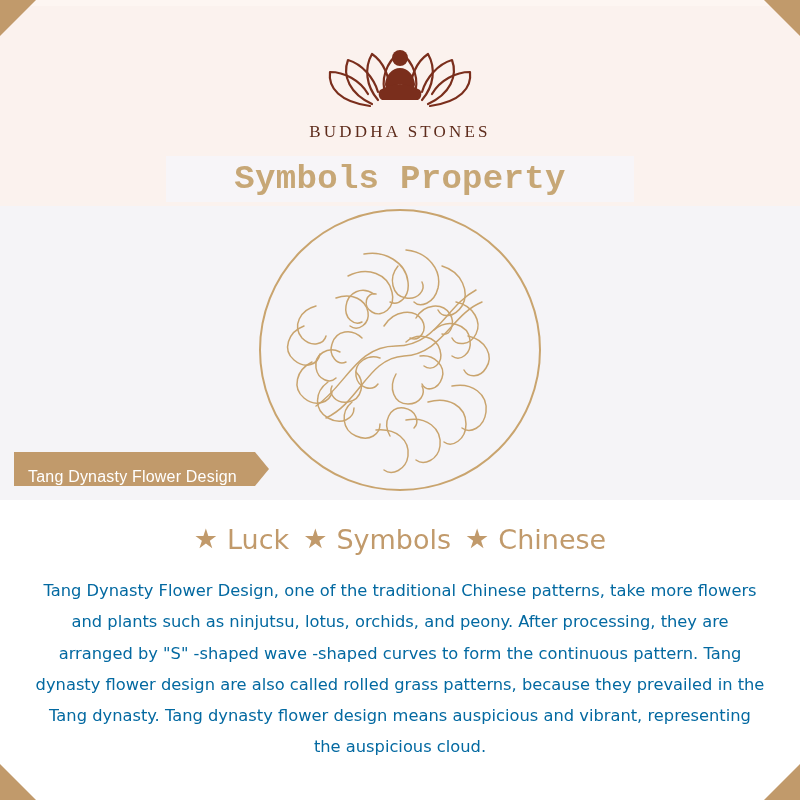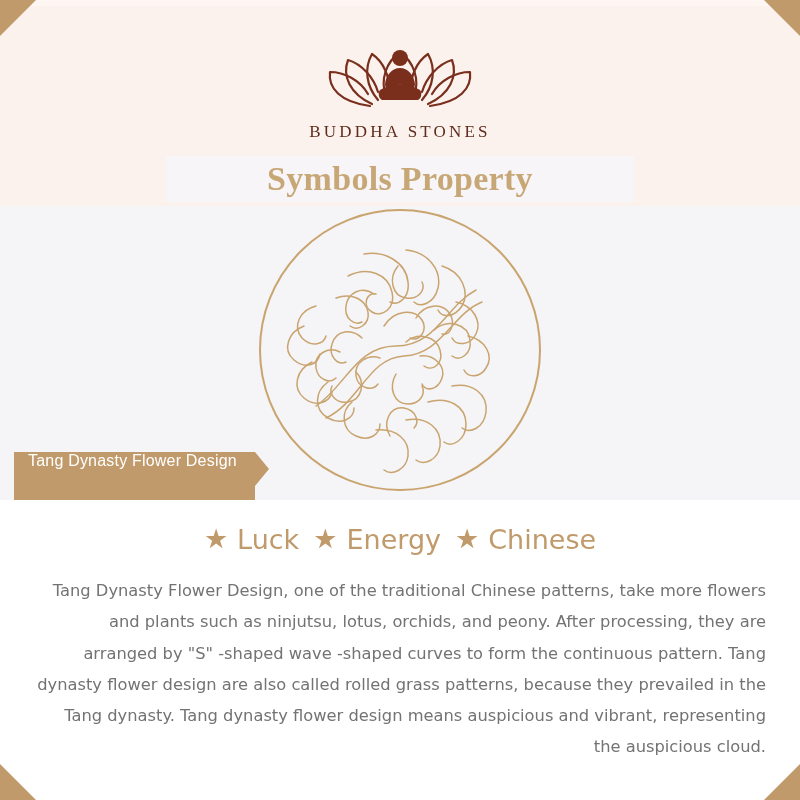--- a/index.html
+++ b/index.html
@@ -55,21 +55,21 @@
     width: 468px;
     height: 46px;
     background: #f7f5f8;
     display: flex; align-items: center; justify-content: center;
   }
   .title-band h1 {
     font-size: 34px;
     font-weight: 700;
     color: #c7a776;
     letter-spacing: 0.3px;
-    font-family: Liberation Serif, serif;
+    font-family: Liberation Mono, monospace;
   }
 
   
   .mid-panel {
     position: absolute;
     top: 200px; left: 0; right: 0;
     height: 300px;
     background: #f5f4f7;
     z-index: 1;
   }
@@ -78,24 +78,24 @@
     left: 50%; top: 6px;
     transform: translateX(-50%);
     width: 288px; height: 288px;
   }
 
   
   .ribbon {
     position: absolute;
     left: 14px;
     top: 452px;
-    height: 48px;
+    height: 34px;
     background: #c19a6b;
     color: #ffffff;
-    display: flex; align-items: flex-start;
+    display: flex; align-items: flex-end;
     padding: 0 18px 0 14px;
     font-size: 16px;
     letter-spacing: 0.2px;
     z-index: 4;
   }
   .ribbon::after {
     content: "";
     position: absolute;
     right: -14px; top: 0;
     width: 0; height: 0;
@@ -129,22 +129,22 @@
   .kw-label {
     font-size: 27px;
     font-weight: 400;
     color: #c19a6b;
     font-family: "DejaVu Sans", sans-serif;
   }
   .body-text {
     margin: 20px 34px 0 34px;
     font-size: 16.3px;
     line-height: 1.92;
-    color: #737373;
-    text-align: right;
+    color: #0369a1;
+    text-align: center;
     font-family: "DejaVu Sans", sans-serif;
   }
 </style>
 </head>
 <body>
 
 <div class="page">
 
   <div class="corner corner-tl"></div>
   <div class="corner corner-tr"></div>
@@ -236,21 +236,21 @@
   </div>
 
   <div class="content">
     <div class="keywords">
       <div class="kw">
         <span class="star">★</span>
         <span class="kw-label">Luck</span>
       </div>
       <div class="kw">
         <span class="star">★</span>
-        <span class="kw-label">Energy</span>
+        <span class="kw-label">Symbols</span>
       </div>
       <div class="kw">
         <span class="star">★</span>
         <span class="kw-label">Chinese</span>
       </div>
     </div>
     <p class="body-text">Tang Dynasty Flower Design, one of the traditional Chinese patterns, take more flowers and plants such as ninjutsu, lotus, orchids, and peony. After processing, they are arranged by "S" -shaped wave -shaped curves to form the continuous pattern.  Tang dynasty flower design are also called rolled grass patterns, because they prevailed in the Tang dynasty. Tang dynasty flower design means auspicious and vibrant, representing the auspicious cloud.</p>
   </div>
 
 </div>

